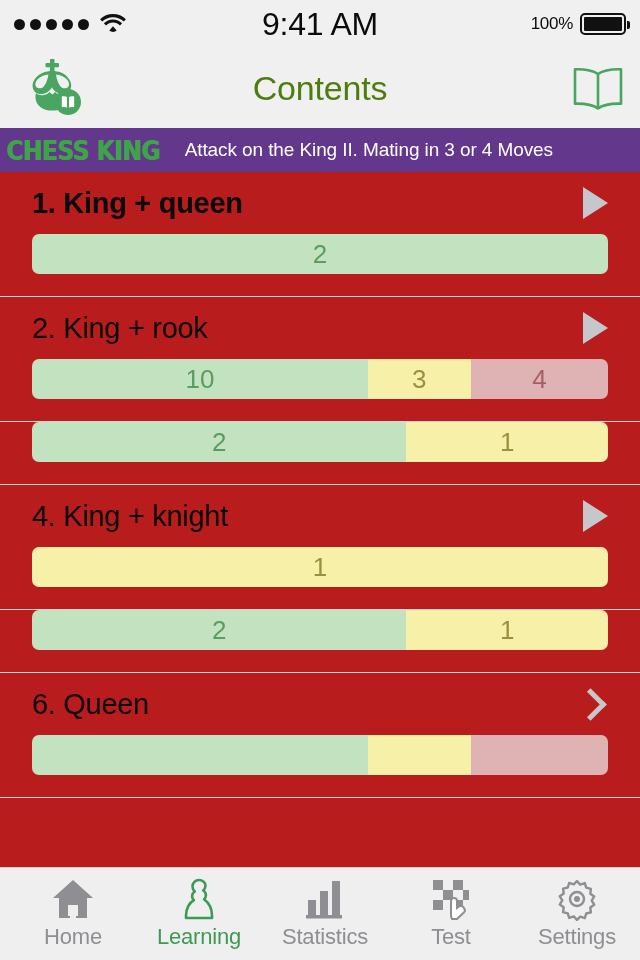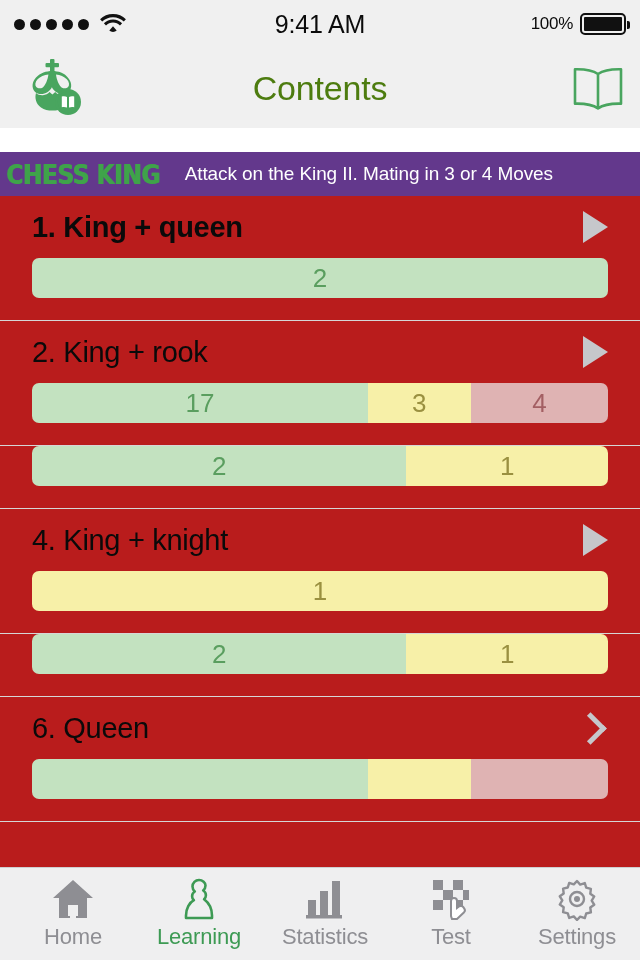--- a/index.html
+++ b/index.html
@@ -49,21 +49,21 @@
     width: 11px;
     height: 11px;
     border-radius: 50%;
     background: #111;
   }
   .wifi { display: block; }
   .status-time {
     position: absolute;
     left: 0; right: 0;
     text-align: center;
-    font-size: 25px;
+    font-size: 32px;
     color: #0b0b0b;
     letter-spacing: -0.2px;
   }
   .status-right {
     margin-left: auto;
     display: flex;
     align-items: center;
     gap: 7px;
     z-index: 2;
   }
@@ -123,21 +123,20 @@
   
   .banner {
     flex: 0 0 44px;
     height: 44px;
     background: #63388c;
     display: flex;
     align-items: center;
     padding: 0 8px 0 6px;
     box-sizing: border-box;
     overflow: hidden;
-    margin-top: 24px;
   }
   .banner-ck {
     font-family: "DejaVu Sans", sans-serif;
     font-weight: bold;
     font-size: 27px;
     color: #3fa34a;
     letter-spacing: -0.5px;
     transform: scaleX(0.86);
     transform-origin: left center;
     white-space: nowrap;
@@ -331,21 +330,21 @@
         </div>
       </div>
       <div class="row">
         <div class="row-head">
           <div class="row-title">2. King + rook</div>
           <div class="row-arrow">
             <div class="tri"></div>
           </div>
         </div>
         <div class="bar">
-          <div class="seg green" style="width: 58.3%;">17</div>
+          <div class="seg green" style="width: 58.3%;">10</div>
           <div class="seg yellow" style="width: 17.9%;">3</div>
           <div class="seg red" style="width: 23.8%;">4</div>
         </div>
       </div>
       <div class="row">
         <div class="bar">
           <div class="seg green" style="width: 65%;">2</div>
           <div class="seg yellow" style="width: 35%;">1</div>
         </div>
       </div>

